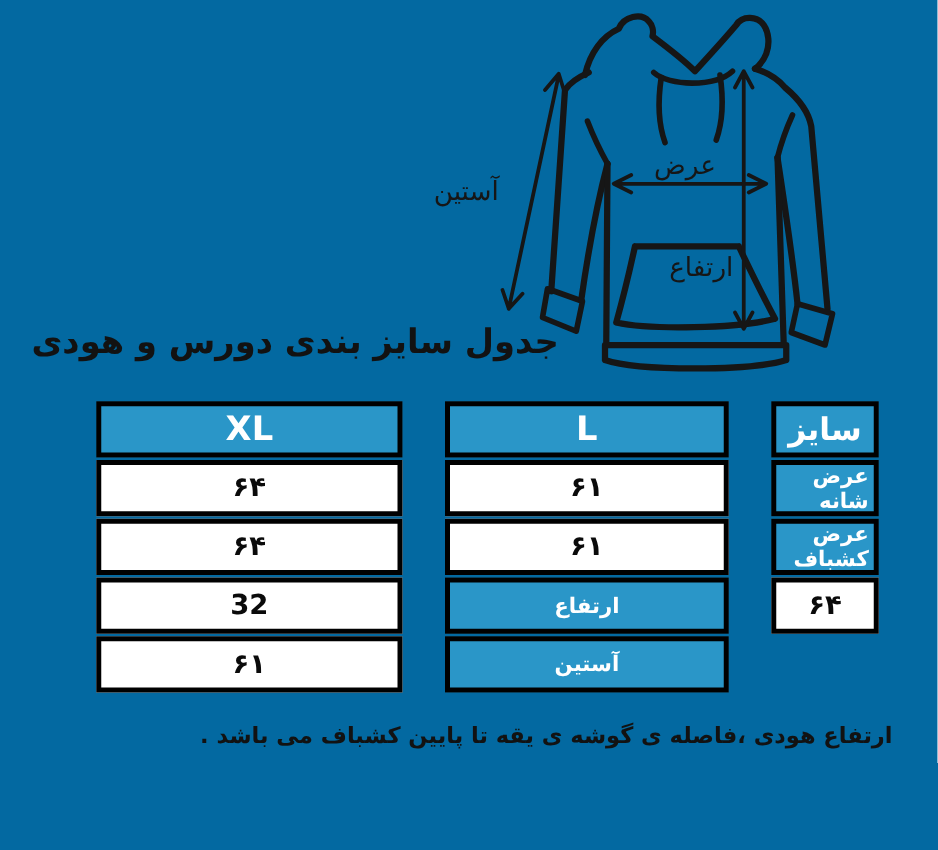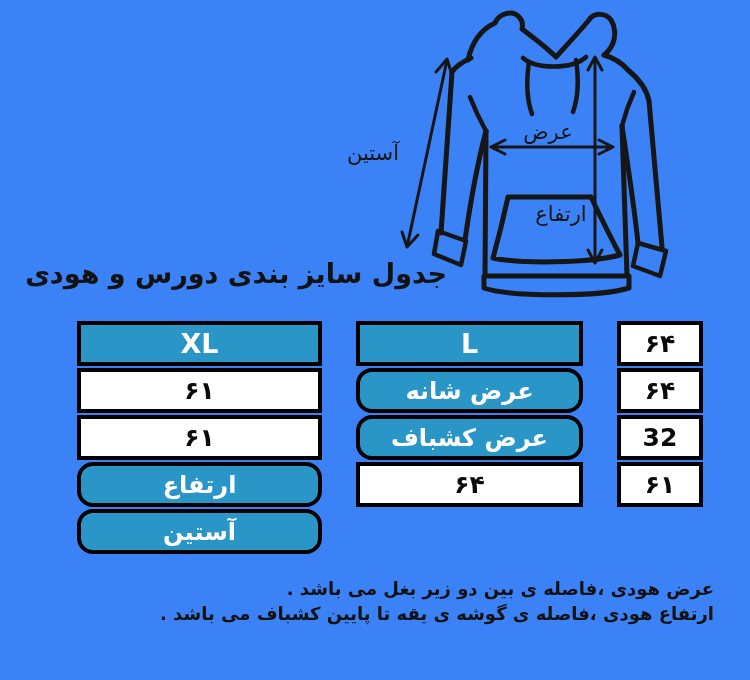--- a/index.html
+++ b/index.html
@@ -1,17 +1,17 @@
 <!DOCTYPE html>
 <html style="--accent: #2a96c8;"><head>
 <meta charset="utf-8">
 <style>
   html,body { margin:0; padding:0; background:#fff; }
   .page {
-    position:relative; width:750px; height:680px; background:#3b82f6;
+    position:relative; width:750px; height:680px; background:#0369a1;
     font-family:"DejaVu Sans","Liberation Sans",sans-serif;
     overflow:hidden; color:#161616;
   }
   .diagram { position:absolute; left:330px; top:0; width:420px; height:310px; }
 
   .title {
     position:absolute; top:258px; right:303px; width:430px;
     direction:rtl; text-align:right; white-space:nowrap;
     font-size:27px; font-weight:bold; color:#121212; letter-spacing:0;
   }
@@ -23,22 +23,22 @@
   }
   .cell {
     box-sizing:border-box; border:4px solid #000; background:#fff;
     display:flex; align-items:center; justify-content:center;
     font-weight:bold;
     margin-left:32px;
   }
   .cell.blue { background:var(--accent,#2a96c8); color:#fff; border-color:#000; }
   .cell.colhead  { font-size:27px; }
   .cell.sizehead { font-size:25px; direction:rtl; }
-  .cell.rowlabel { font-size:24px; direction:rtl; padding:0 4px;border-radius:16px; }
-  .cell.num      { font-size:25px; color:#0a0a0a; }
+  .cell.rowlabel { font-size:17px; direction:rtl; padding:0 4px; }
+  .cell.num      { font-size:22px; color:#0a0a0a; }
 
   .notes {
     position:absolute; right:36px; top:576px; width:600px;
     direction:rtl; text-align:right;
     font-size:18px; font-weight:600; line-height:25px; color:#121212;
   }
   .notes .note-line { white-space:nowrap; }
 </style>
 </head>
 <body>
@@ -80,35 +80,35 @@
       <text x="561" y="221">ارتفاع</text>
     </g>
   </svg>
 
   <div class="title">جدول سایز بندی دورس و هودی</div>
 
   <div class="size-table">
 
     <div class="cell blue colhead">XL</div>
     <div class="cell blue colhead">L</div>
+    <div class="cell blue sizehead">سایز</div>
 
     <div class="cell num">۶۴</div>
     <div class="cell num">۶۱</div>
     <div class="cell blue rowlabel">عرض شانه</div>
 
     <div class="cell num">۶۴</div>
     <div class="cell num">۶۱</div>
     <div class="cell blue rowlabel">عرض کشباف</div>
 
     <div class="cell num">32</div>
     <div class="cell blue rowlabel">ارتفاع</div>
 
     <div class="cell num">۶۴</div>
     <div class="cell num">۶۱</div>
     <div class="cell blue rowlabel">آستین</div>
   </div>
 
   <div class="notes">
-    <div class="note-line">عرض هودی ،فاصله ی بین دو زیر بغل می باشد .</div>
     <div class="note-line">ارتفاع هودی ،فاصله ی گوشه ی یقه تا پایین کشباف می باشد .</div>
   </div>
 
 </div>
 
 </body></html>

